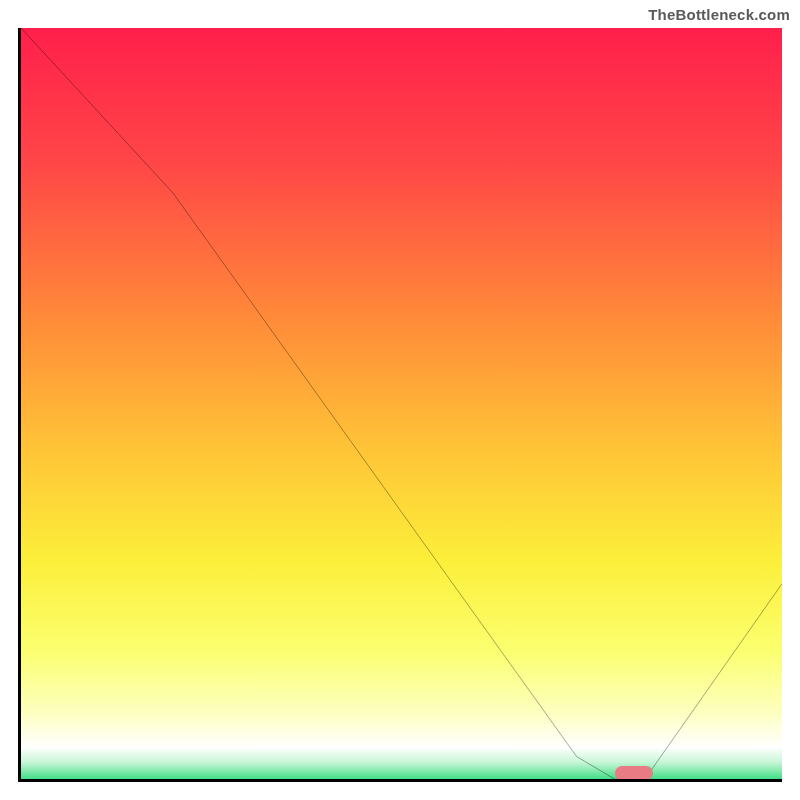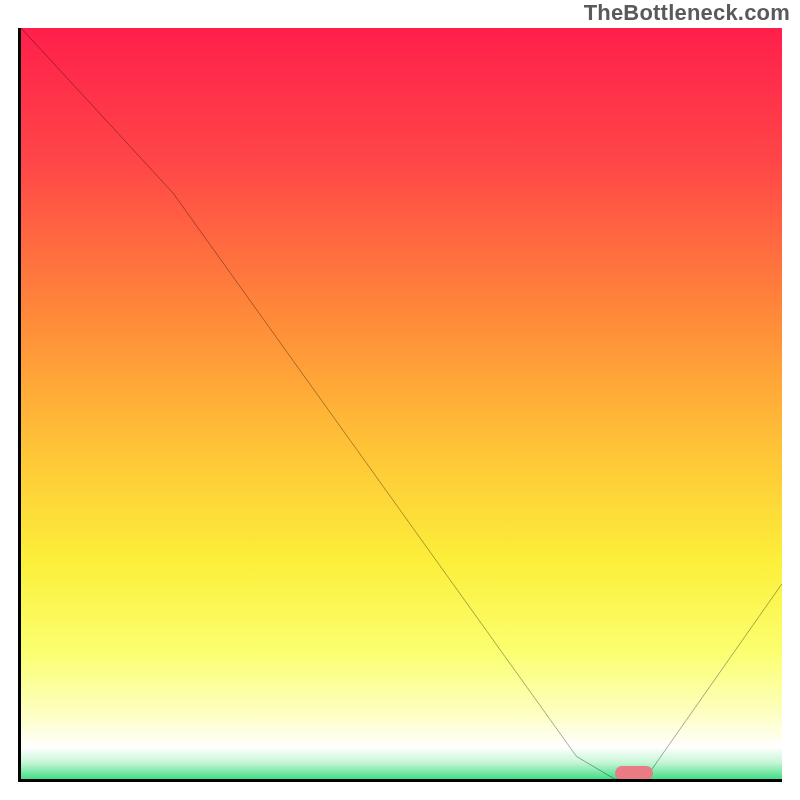--- a/index.html
+++ b/index.html
@@ -10,23 +10,23 @@
     background: #ffffff;
     font-family: Arial, Helvetica, sans-serif;
   }
   .container {
     position: relative;
     width: 800px;
     height: 800px;
   }
   .watermark {
     position: absolute;
-    top: 0;
+    top: 6px;
     right: 10px;
-    font-size: 22px;
+    font-size: 15px;
     font-weight: bold;
     color: #5a5a5a;
     letter-spacing: 0.2px;
   }
   .plot-area {
     position: absolute;
     left: 18px;
     top: 28px;
     width: 764px;
     height: 754px;

